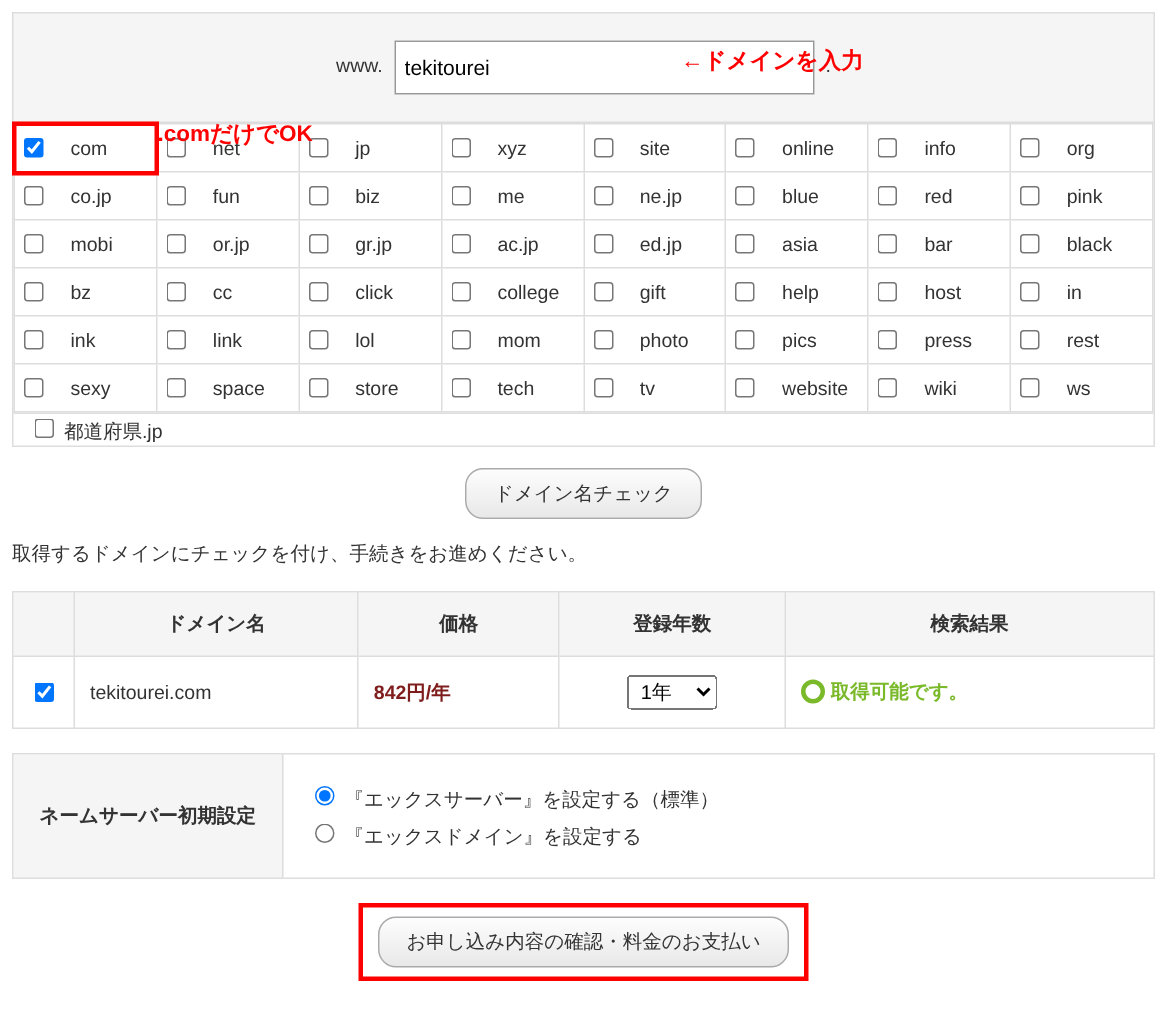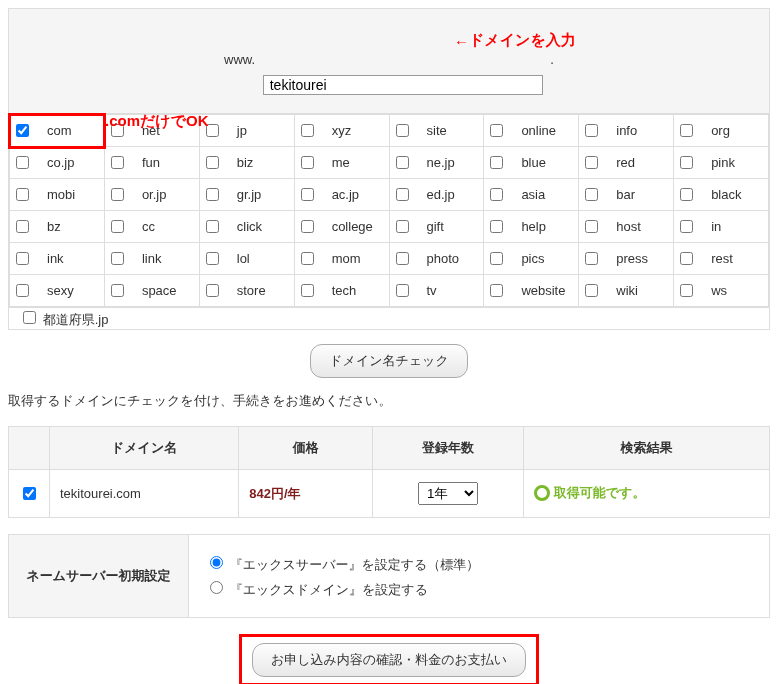--- a/index.html
+++ b/index.html
@@ -15,26 +15,25 @@
   .search-bar {
     background: #f5f5f5;
     border: 1px solid #ddd;
     padding: 18px 0;
     text-align: center;
     position: relative;
   }
   .www-label { display: inline-block; margin-right: 4px; }
   .domain-input {
     width: 280px;
-    height: 20px;
+    height: 36px;
     border: 1px solid #999;
     padding: 2px 6px;
     font-size: 14px;
     vertical-align: middle;
-    margin-top: 48px;
   }
   .dot { margin-left: 4px; }
   .annot-input {
     position: absolute;
     color: #ff0000;
     font-weight: bold;
     font-size: 15px;
     left: 445px;
     top: 22px;
     pointer-events: none;

